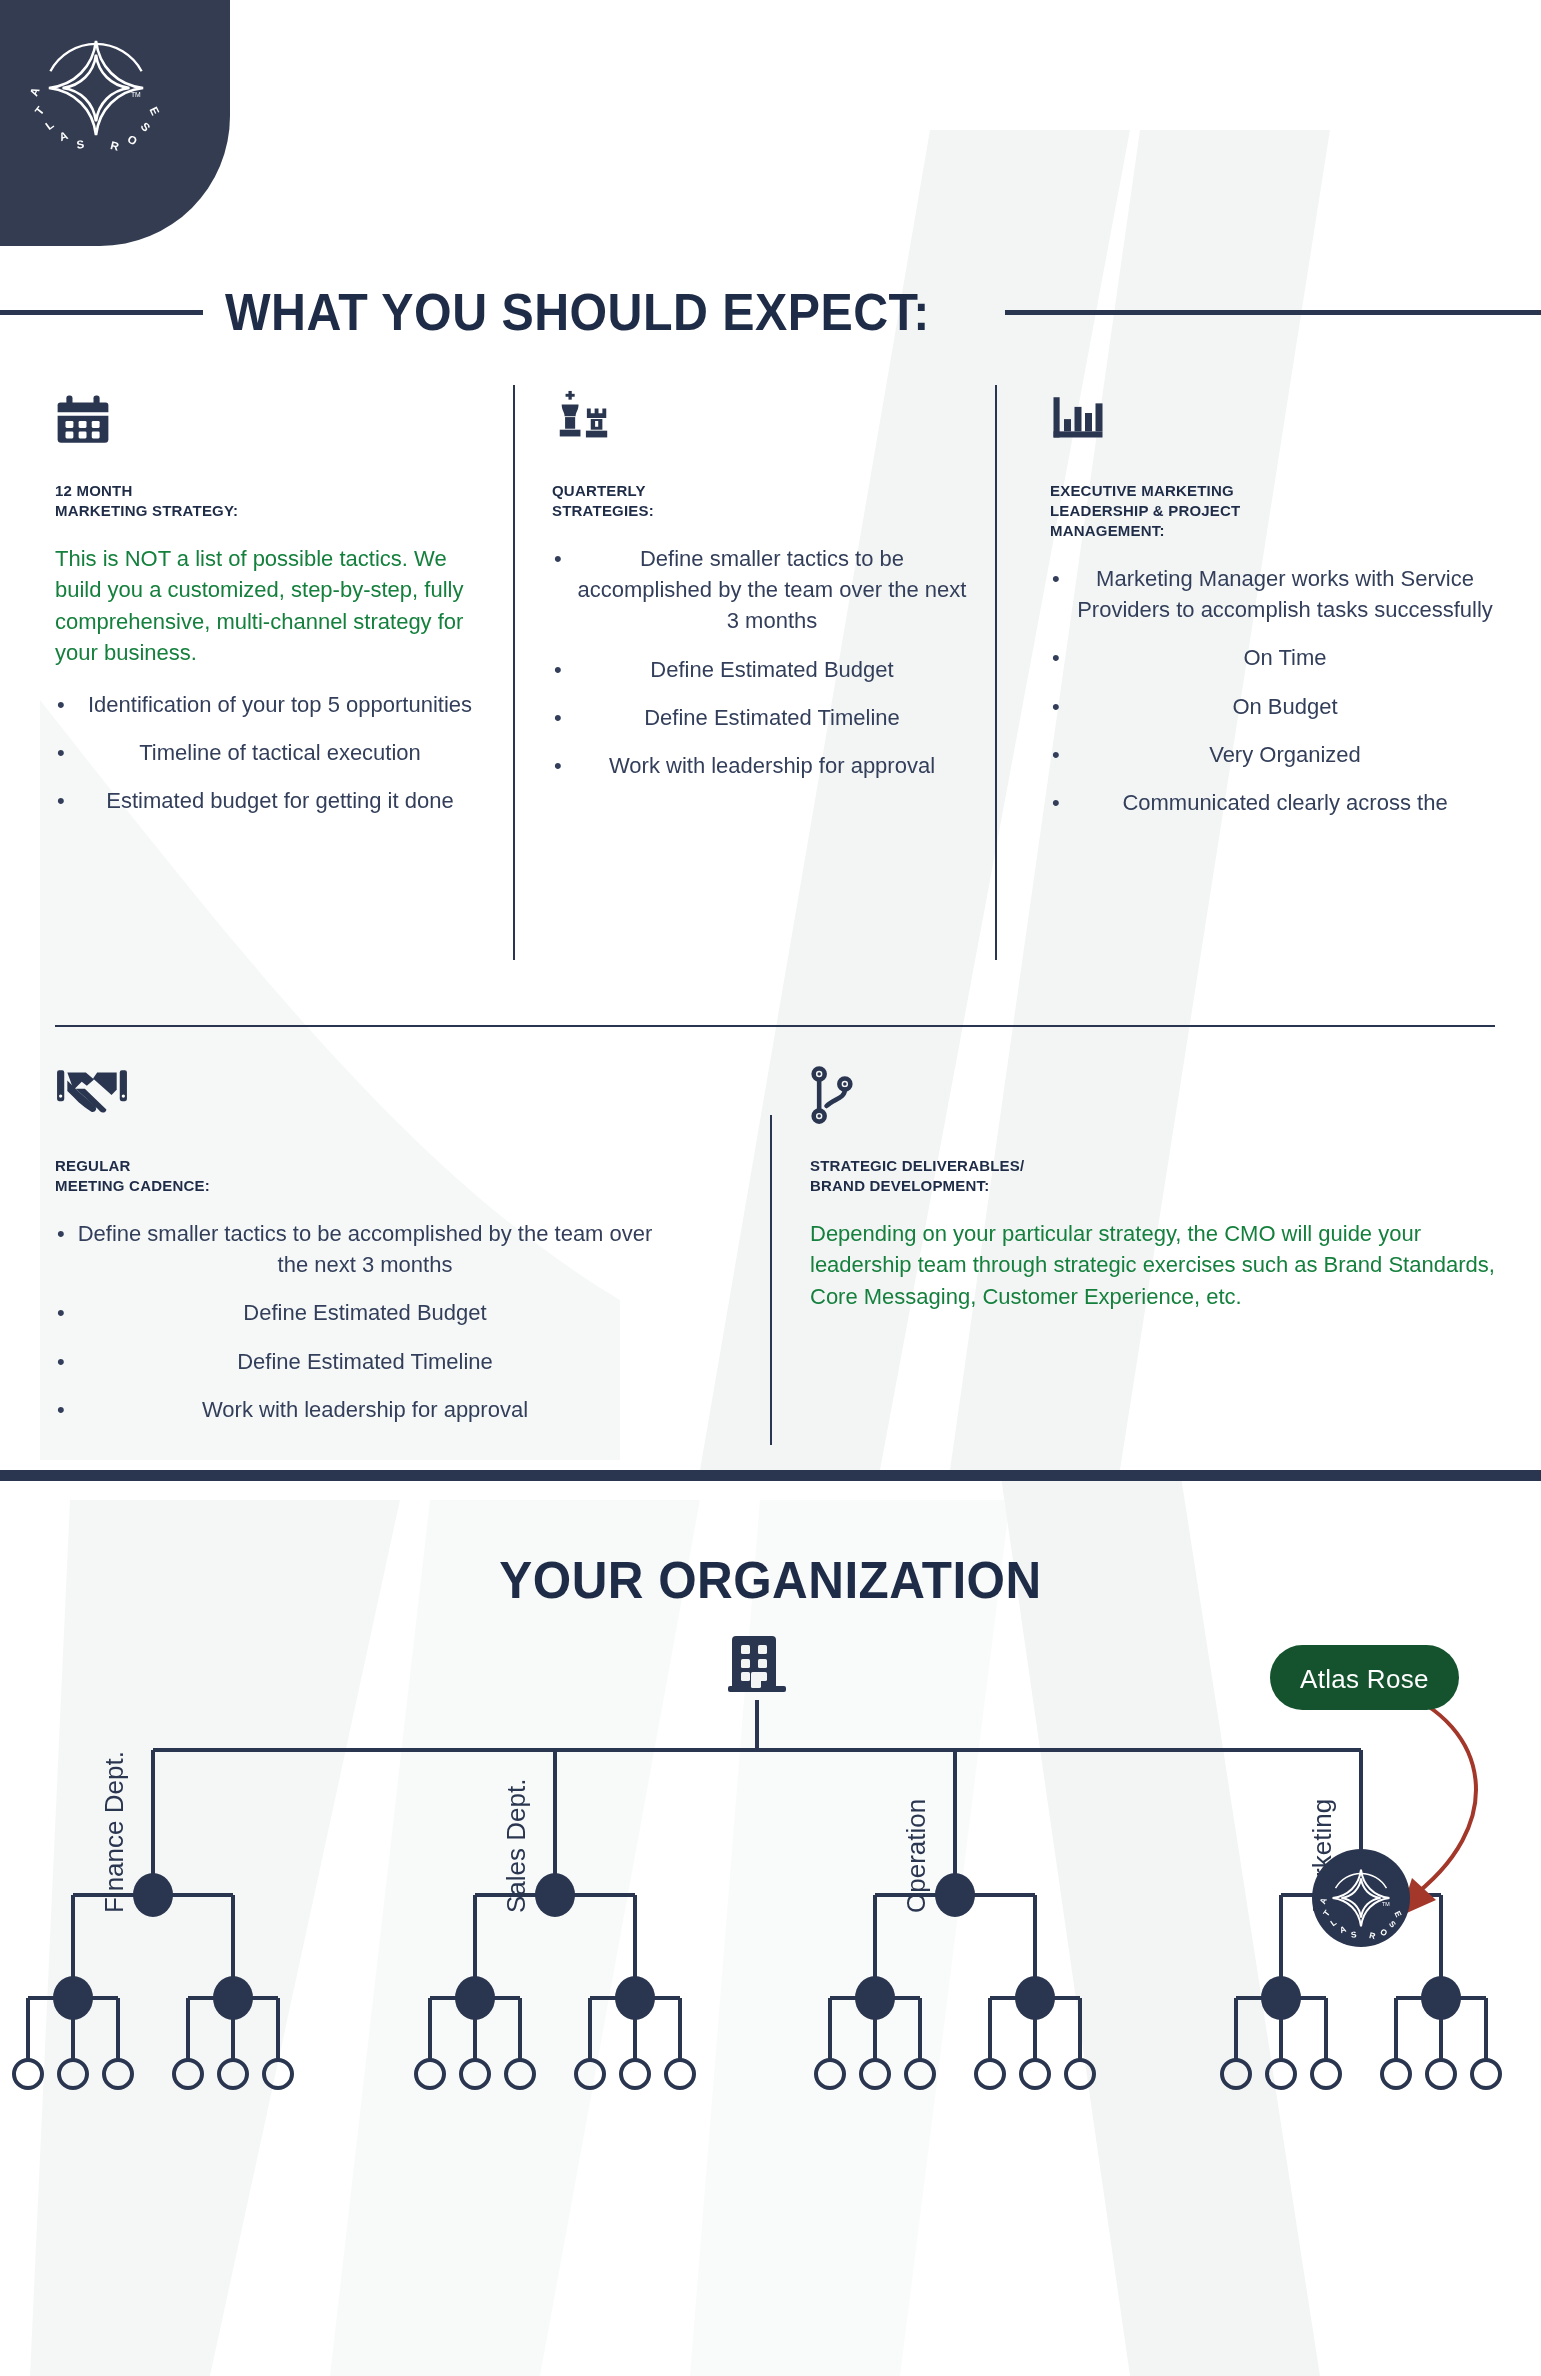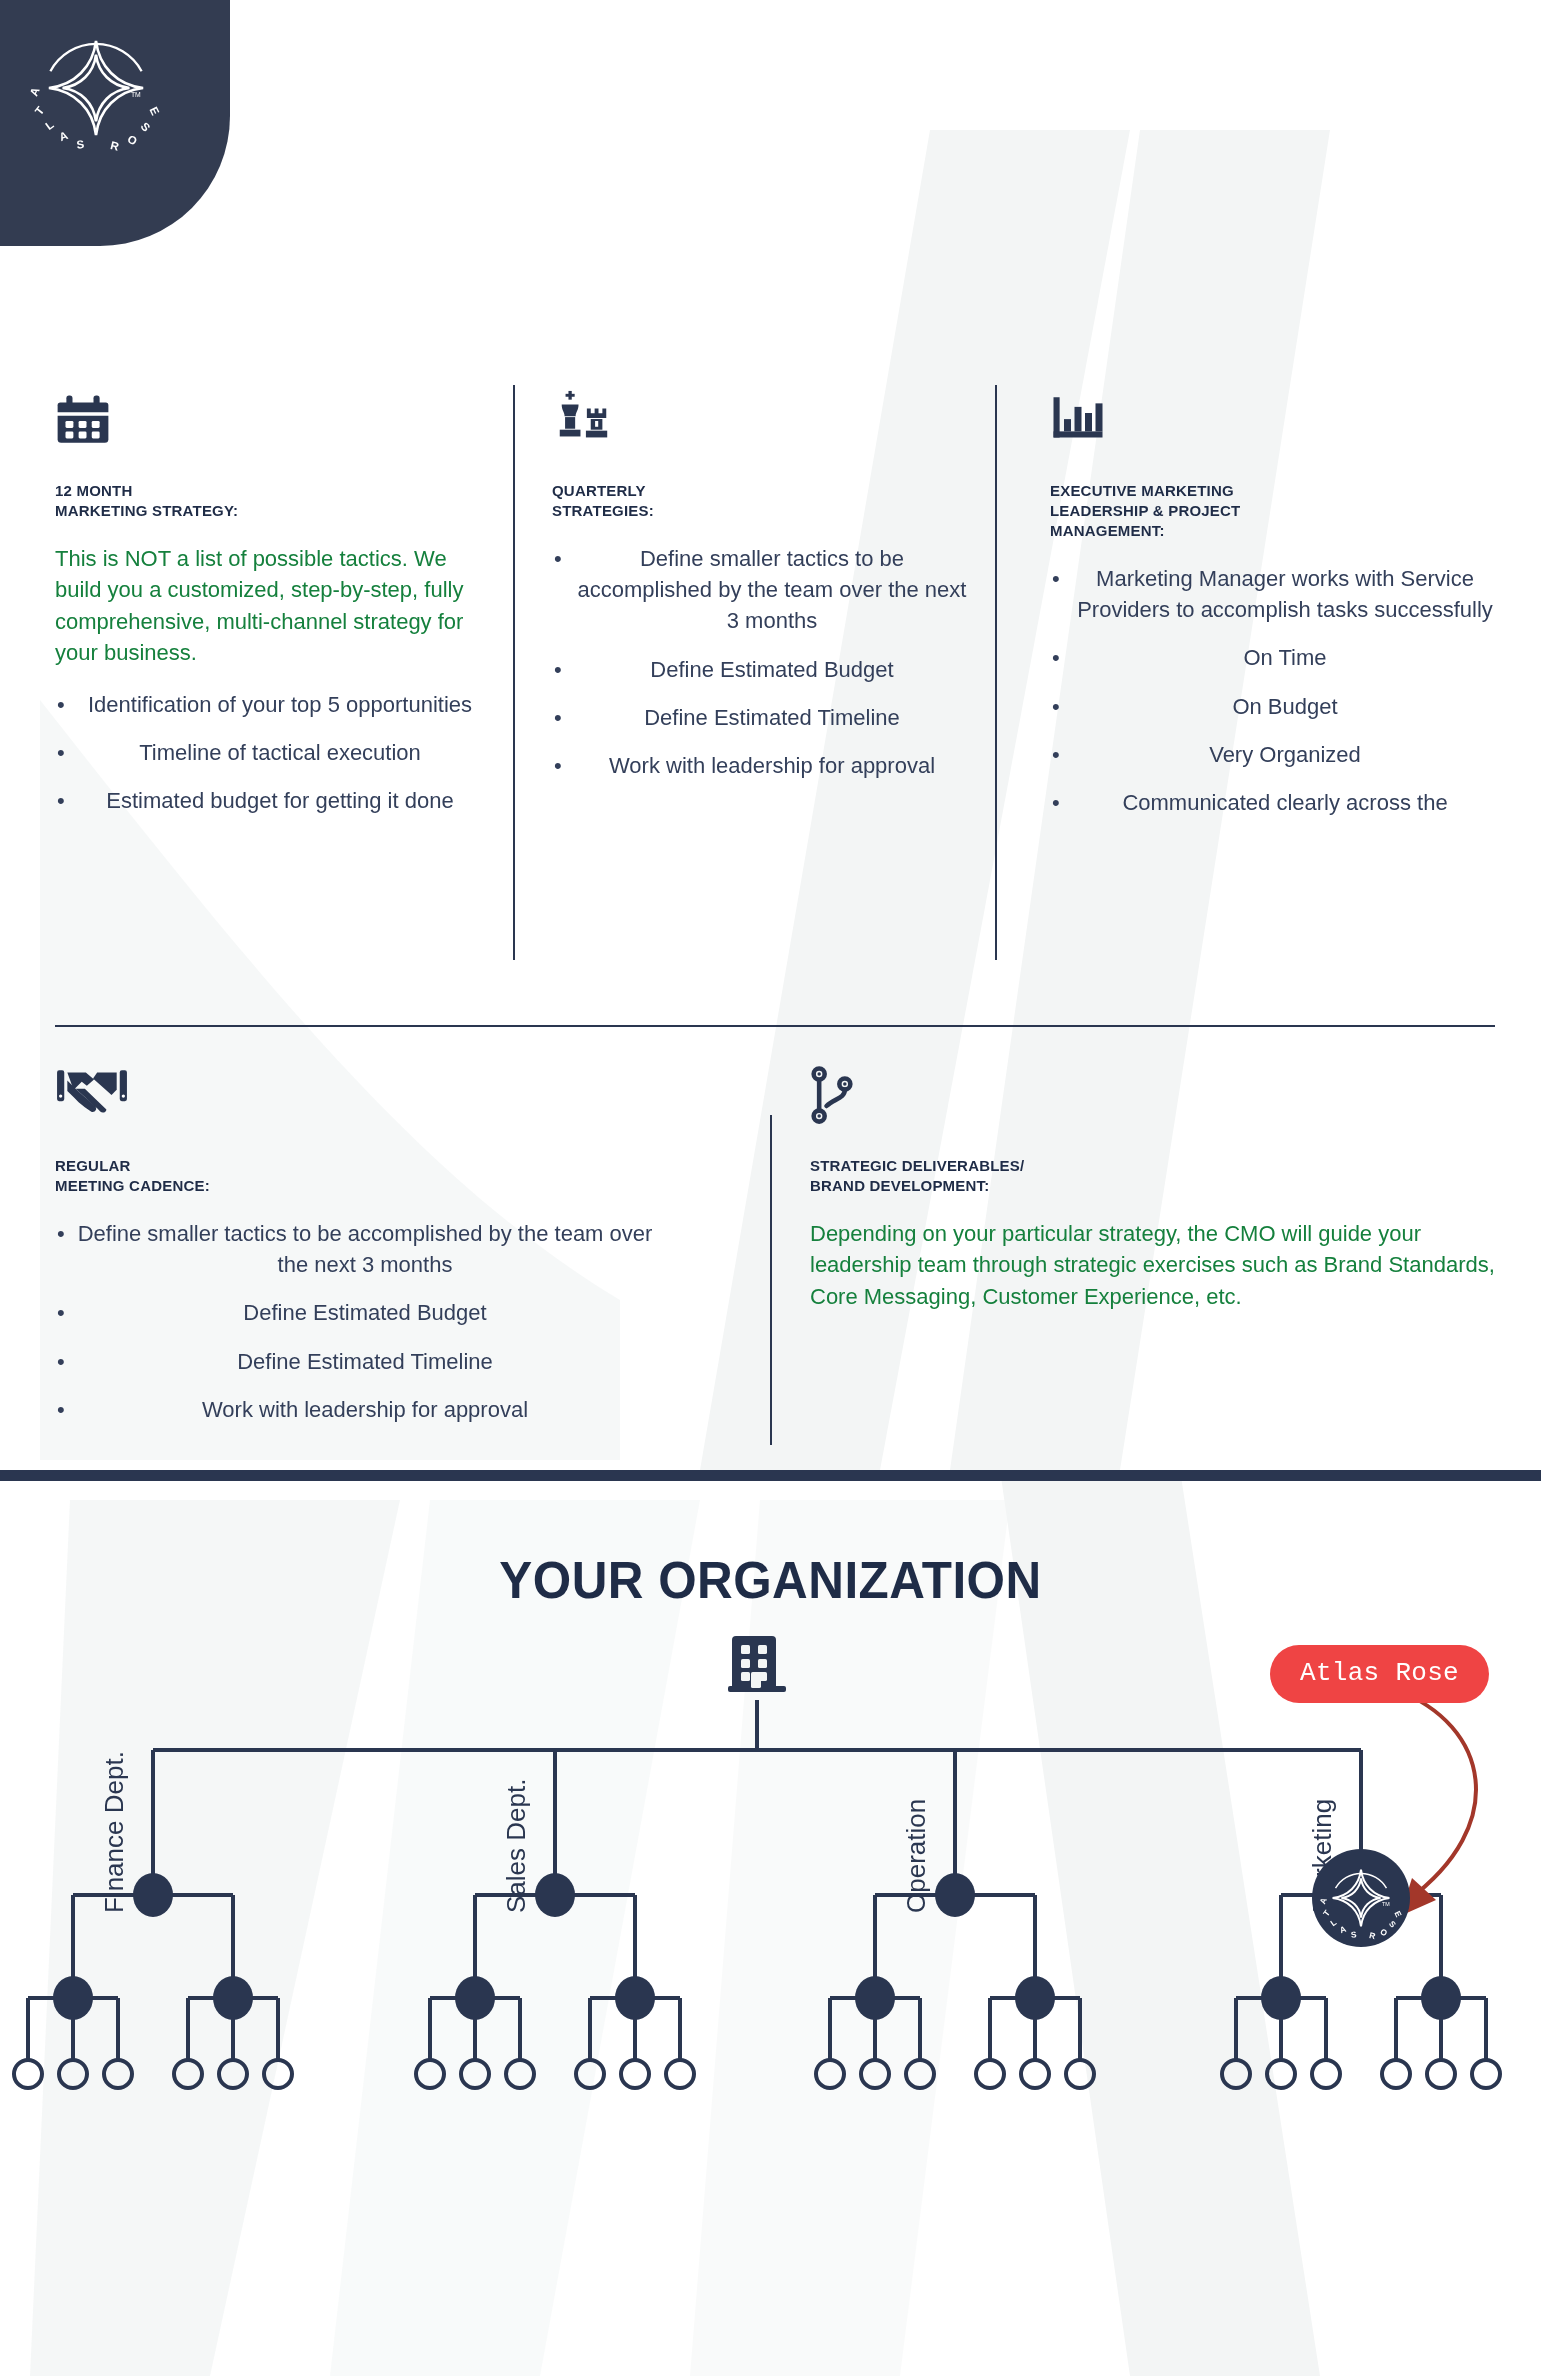--- a/index.html
+++ b/index.html
@@ -70,23 +70,23 @@
     position: absolute; left: 0; top: 1550px; width: 1541px; text-align: center;
     font-weight: 700; font-size: 52px; letter-spacing: .5px; color: #1f2c47; z-index: 3;
     transform: scaleX(.95);
   }
   .org-chart { position: absolute; left: 0; top: 1650px; width: 1541px; height: 726px; z-index: 3; }
   .dept-label {
     position: absolute; font-size: 26px; color: #2a3650;
     transform: rotate(-90deg); transform-origin: left bottom; white-space: nowrap;
   }
   .pill {
-    position: absolute; background: #ef4444; color: #ffffff;
-    border-radius: 34px; padding: 13px 30px 15px; font-size: 26px;
-    letter-spacing: .3px; z-index: 6; white-space: nowrap; font-family: Liberation Mono, monospace;
+    position: absolute; background: #14532d; color: #ffffff;
+    border-radius: 34px; padding: 19px 30px 15px; font-size: 26px;
+    letter-spacing: .3px; z-index: 6; white-space: nowrap;
   }
   .rose-node { position: absolute; width: 98px; height: 98px; z-index: 6; }
 </style>
 </head>
 <body>
 
 <div class="page">
 
   <svg class="watermark" viewBox="0 0 1541 2376" preserveAspectRatio="none" aria-hidden="true">
     <g fill="#f3f5f5">
@@ -115,20 +115,25 @@
         <text transform="translate(54,170) rotate(-20)">A</text>
         <text transform="translate(75,180) rotate(-6)">S</text>
         <text transform="translate(118,180) rotate(14)">R</text>
         <text transform="translate(140,170) rotate(30)">O</text>
         <text transform="translate(158,151) rotate(48)">S</text>
         <text transform="translate(170,128) rotate(64)">E</text>
       </g>
     </svg>
   </div>
 
+  <div class="expect-head">
+    <div class="rule-l"></div>
+    <div class="expect-title">WHAT YOU SHOULD EXPECT:</div>
+    <div class="rule-r"></div>
+  </div>
 
   <div class="vdiv" style="left:513px; top:385px; height:575px;"></div>
   <div class="vdiv" style="left:995px; top:385px; height:575px;"></div>
 
   <div class="row-top">
 
     <div class="card" style="left:55px; top:0; width:430px;">
       <svg class="card-icon" viewBox="0 0 64 64" width="56" height="56">
         <g fill="#2a3650">
           <rect x="13" y="4" width="7" height="12" rx="3"></rect>

